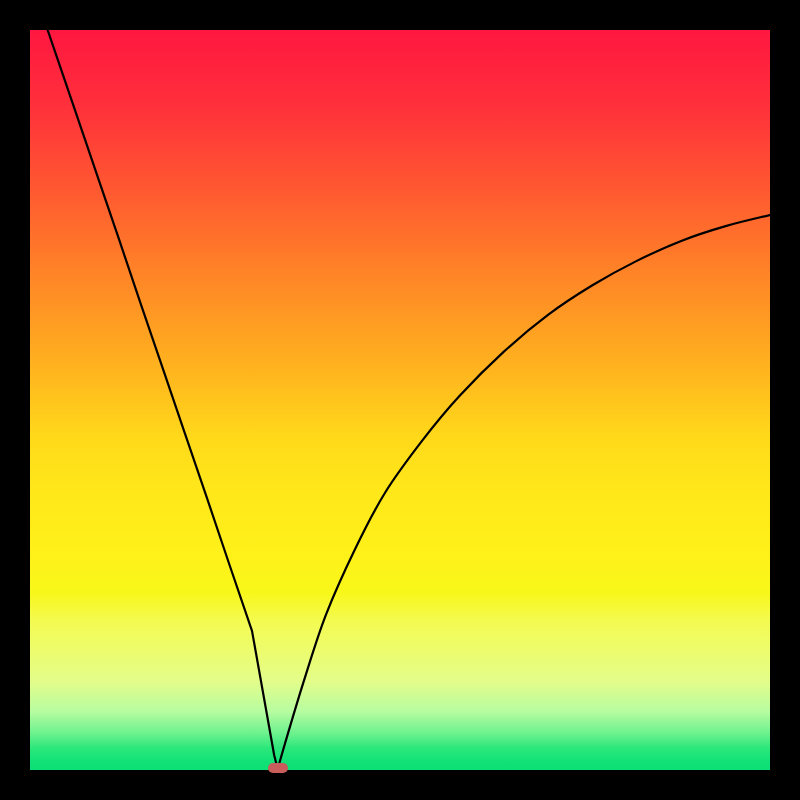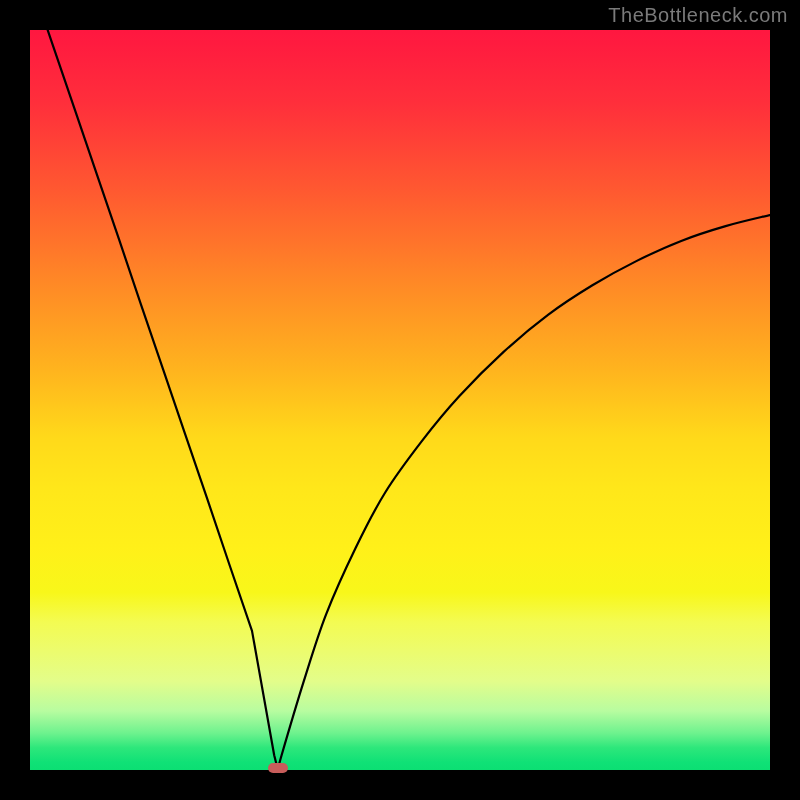--- a/index.html
+++ b/index.html
@@ -65,21 +65,20 @@
     width: 20px;
     height: 10px;
     border-radius: 6px;
     background: #c85d5b;
   }
 </style>
 </head>
 <body>
 
 <div class="outer">
-  <div class="branding">TheBottleneck.com</div>
 
   <div class="plot-area"></div>
 
   <svg class="curve" viewBox="0 0 740 740" preserveAspectRatio="none">
     <path id="curve-path" fill="none" stroke="#000" stroke-width="2.2" stroke-linecap="round" stroke-linejoin="round" d="M0.00 -51.80 L22.20 13.32 L44.40 78.44 L66.60 143.56 L88.80 208.68 L111.00 274.54 L133.20 339.66 L155.40 404.78 L177.60 469.90 L199.80 535.76 L222.00 600.88 L244.20 725.20 L247.90 740.00 C248.52 737.53, 247.28 740.00, 251.60 725.20 C255.92 710.40, 266.40 674.63, 273.80 651.20 C281.20 627.77, 287.37 606.80, 296.00 584.60 C304.63 562.40, 315.73 538.35, 325.60 518.00 C335.47 497.65, 344.10 480.38, 355.20 462.50 C366.30 444.62, 379.87 426.73, 392.20 410.70 C404.53 394.67, 415.63 381.10, 429.20 366.30 C442.77 351.50, 458.80 335.47, 473.60 321.90 C488.40 308.33, 503.20 296.00, 518.00 284.90 C532.80 273.80, 547.60 264.30, 562.40 255.30 C577.20 246.30, 592.00 238.28, 606.80 230.88 C621.60 223.48, 636.40 216.70, 651.20 210.90 C666.00 205.10, 680.80 200.42, 695.60 196.10 C710.40 191.78, 732.60 186.85, 740.00 185.00"></path>
   </svg>
 
   <div id="min-marker" class="marker" style="left: 267.9px; top: 763px;"></div>
 </div>
 

